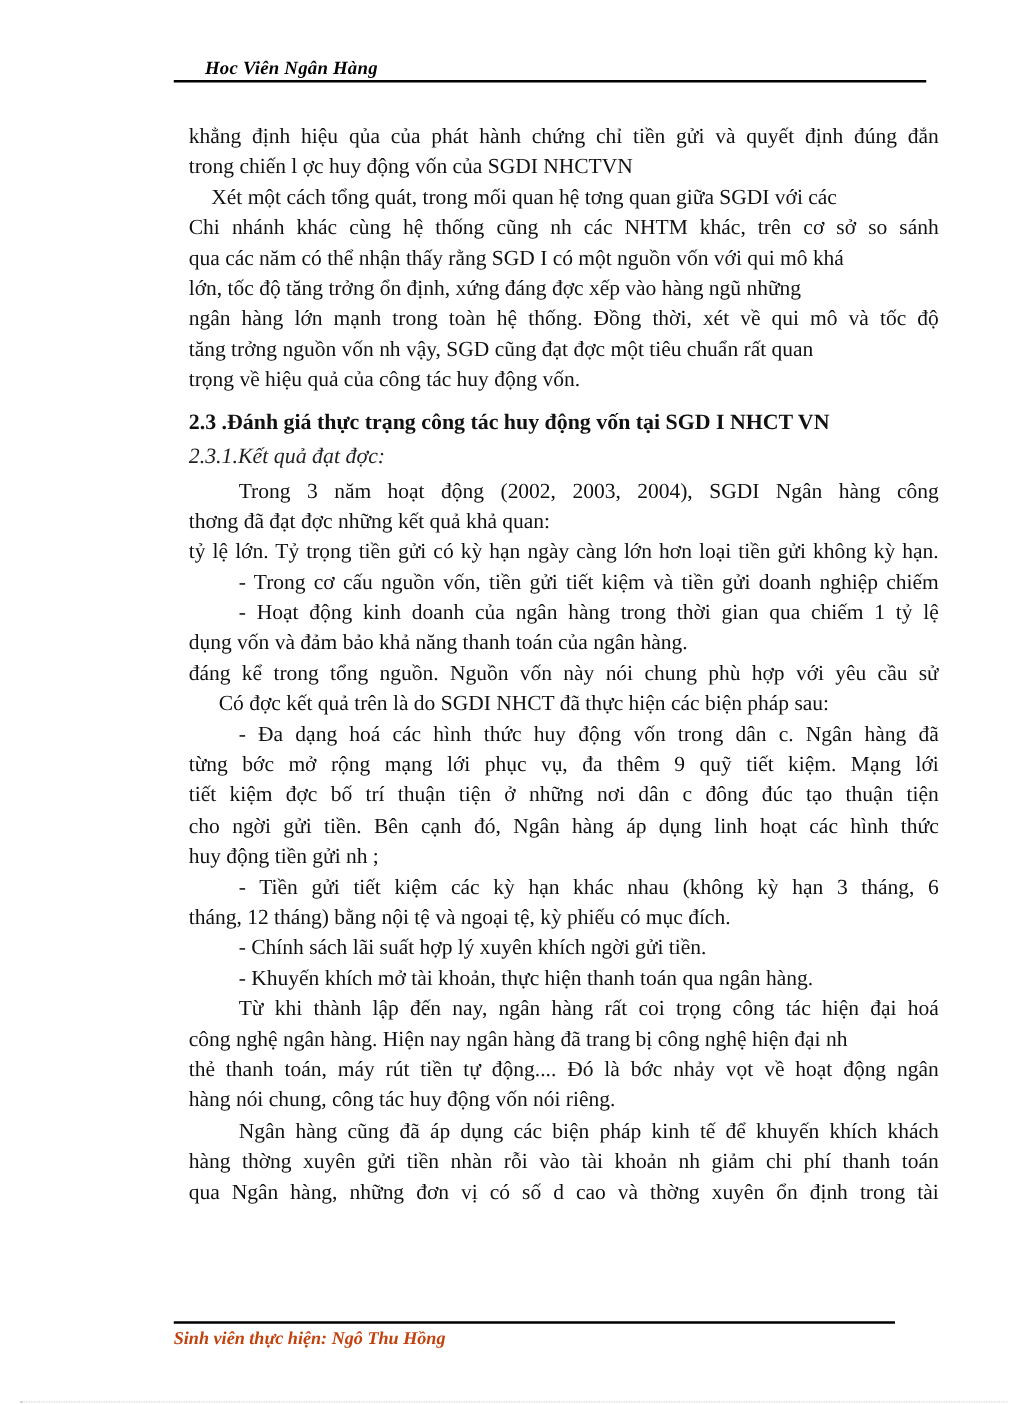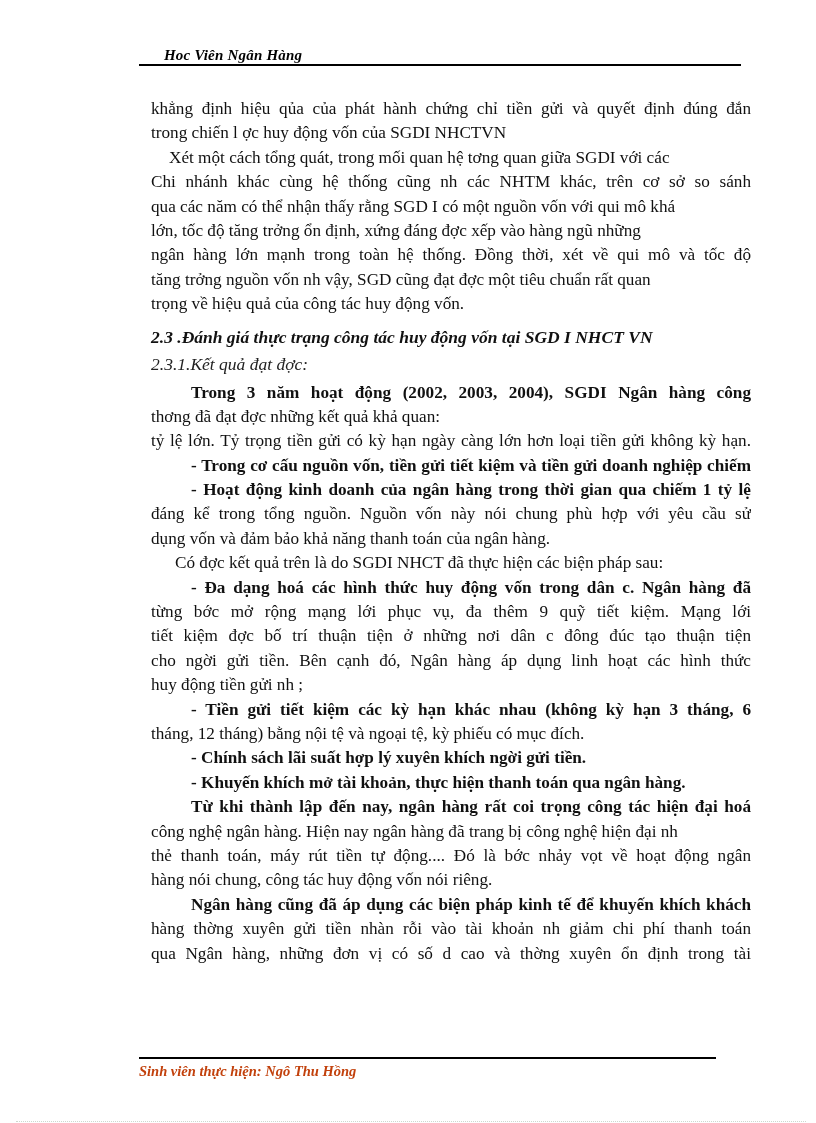--- a/index.html
+++ b/index.html
@@ -49,30 +49,29 @@
       white-space: nowrap;
       height: 24.4px;
     }
     .justify {
       text-align: justify;
       text-align-last: justify;
       white-space: normal;
       overflow: hidden;
     }
     .indent1 { padding-left: 18px; }
-    .indent2 { padding-left: 40px; font-weight: bold; }
+    .indent2 { padding-left: 40px; }
     .indent3 { padding-left: 24px; }
     .section-heading {
       font-weight: bold;
       font-size: 17.5px;
       margin-top: 6px;
       height: 28px;
       line-height: 28px;
       white-space: nowrap;
-      font-style: italic;
     }
     .subsection-heading {
       font-style: italic;
       font-size: 17.5px;
       height: 30px;
       line-height: 26px;
       white-space: nowrap;
       color: #222;
     }
     .footer-rule {
@@ -121,22 +120,22 @@
       <div class="line ">trọng về hiệu quả của công tác huy động vốn.</div>
     </div>
   <div class="section-heading">2.3 .Đánh giá thực trạng công tác huy động vốn tại SGD I NHCT VN</div>
   <div class="subsection-heading">2.3.1.Kết quả đạt đợc:</div>
   <div id="lines2">
       <div class="line indent2 justify">Trong 3 năm hoạt động (2002, 2003, 2004), SGDI Ngân hàng công</div>
       <div class="line ">thơng  đã đạt đợc  những kết quả khả quan:</div>
       <div class="line justify">tỷ lệ lớn. Tỷ trọng tiền gửi có kỳ hạn ngày càng lớn hơn loại tiền gửi không kỳ hạn.</div>
       <div class="line indent2 justify">- Trong cơ cấu nguồn vốn, tiền gửi tiết kiệm và tiền gửi doanh nghiệp chiếm</div>
       <div class="line indent2 justify">- Hoạt động kinh doanh của ngân hàng trong thời gian qua chiếm 1 tỷ lệ</div>
+      <div class="line ">dụng vốn và đảm bảo khả năng thanh toán của ngân hàng.</div>
       <div class="line justify">đáng kể trong tổng nguồn. Nguồn vốn này nói chung phù hợp với yêu cầu sử</div>
-      <div class="line ">dụng vốn và đảm bảo khả năng thanh toán của ngân hàng.</div>
       <div class="line indent3">Có đợc  kết quả trên là do  SGDI NHCT đã thực hiện các biện pháp sau:</div>
       <div class="line indent2 justify">- Đa dạng hoá các hình thức huy động vốn trong dân c.  Ngân hàng đã</div>
       <div class="line justify">từng bớc  mở rộng mạng lới  phục vụ, đa  thêm 9 quỹ tiết kiệm. Mạng lới</div>
       <div class="line justify">tiết kiệm đợc  bố trí thuận tiện ở những nơi dân c  đông đúc tạo thuận tiện</div>
       <div class="line justify">cho ngời  gửi tiền. Bên cạnh đó, Ngân hàng áp dụng linh hoạt các hình thức</div>
       <div class="line ">huy động tiền gửi nh  ;</div>
       <div class="line indent2 justify">- Tiền gửi tiết kiệm các kỳ hạn khác nhau (không kỳ hạn 3 tháng, 6</div>
       <div class="line ">tháng, 12 tháng) bằng nội tệ và ngoại tệ, kỳ phiếu có mục đích.</div>
       <div class="line indent2">- Chính sách lãi suất hợp lý xuyên khích ngời  gửi tiền.</div>
       <div class="line indent2">- Khuyến khích mở tài khoản, thực hiện  thanh toán qua ngân hàng.</div>

